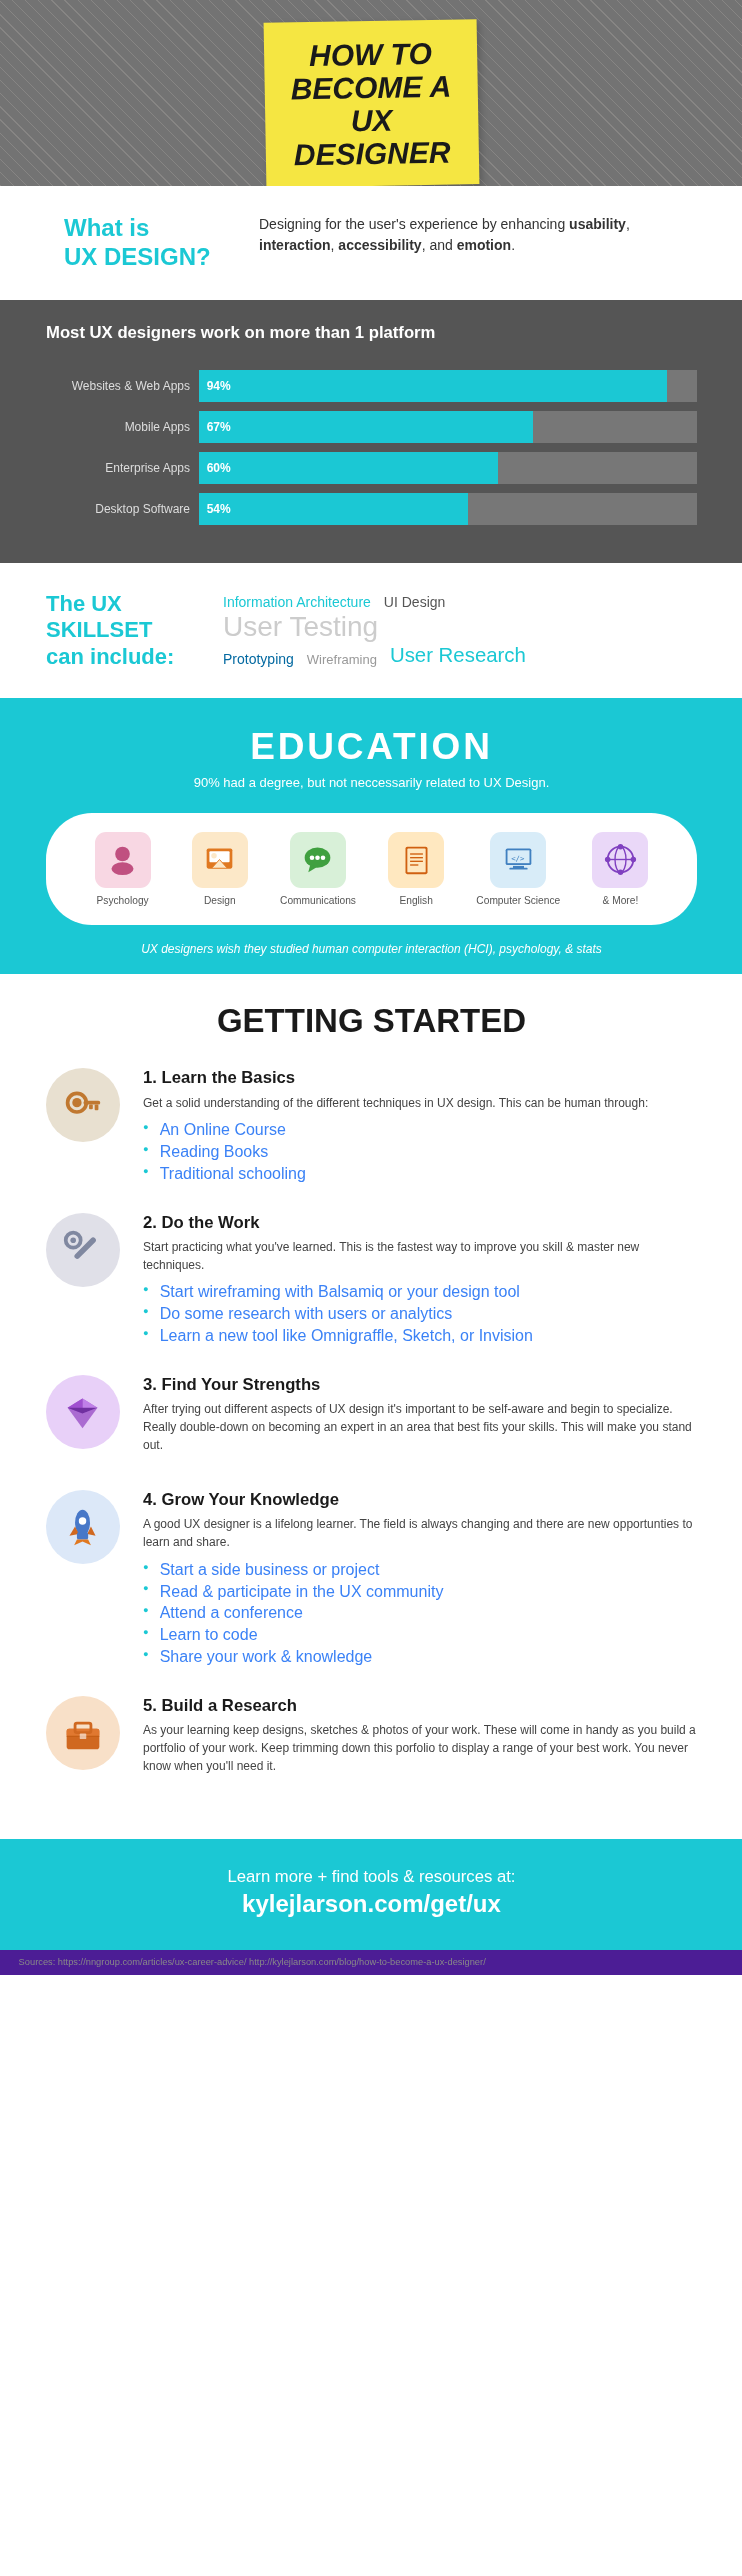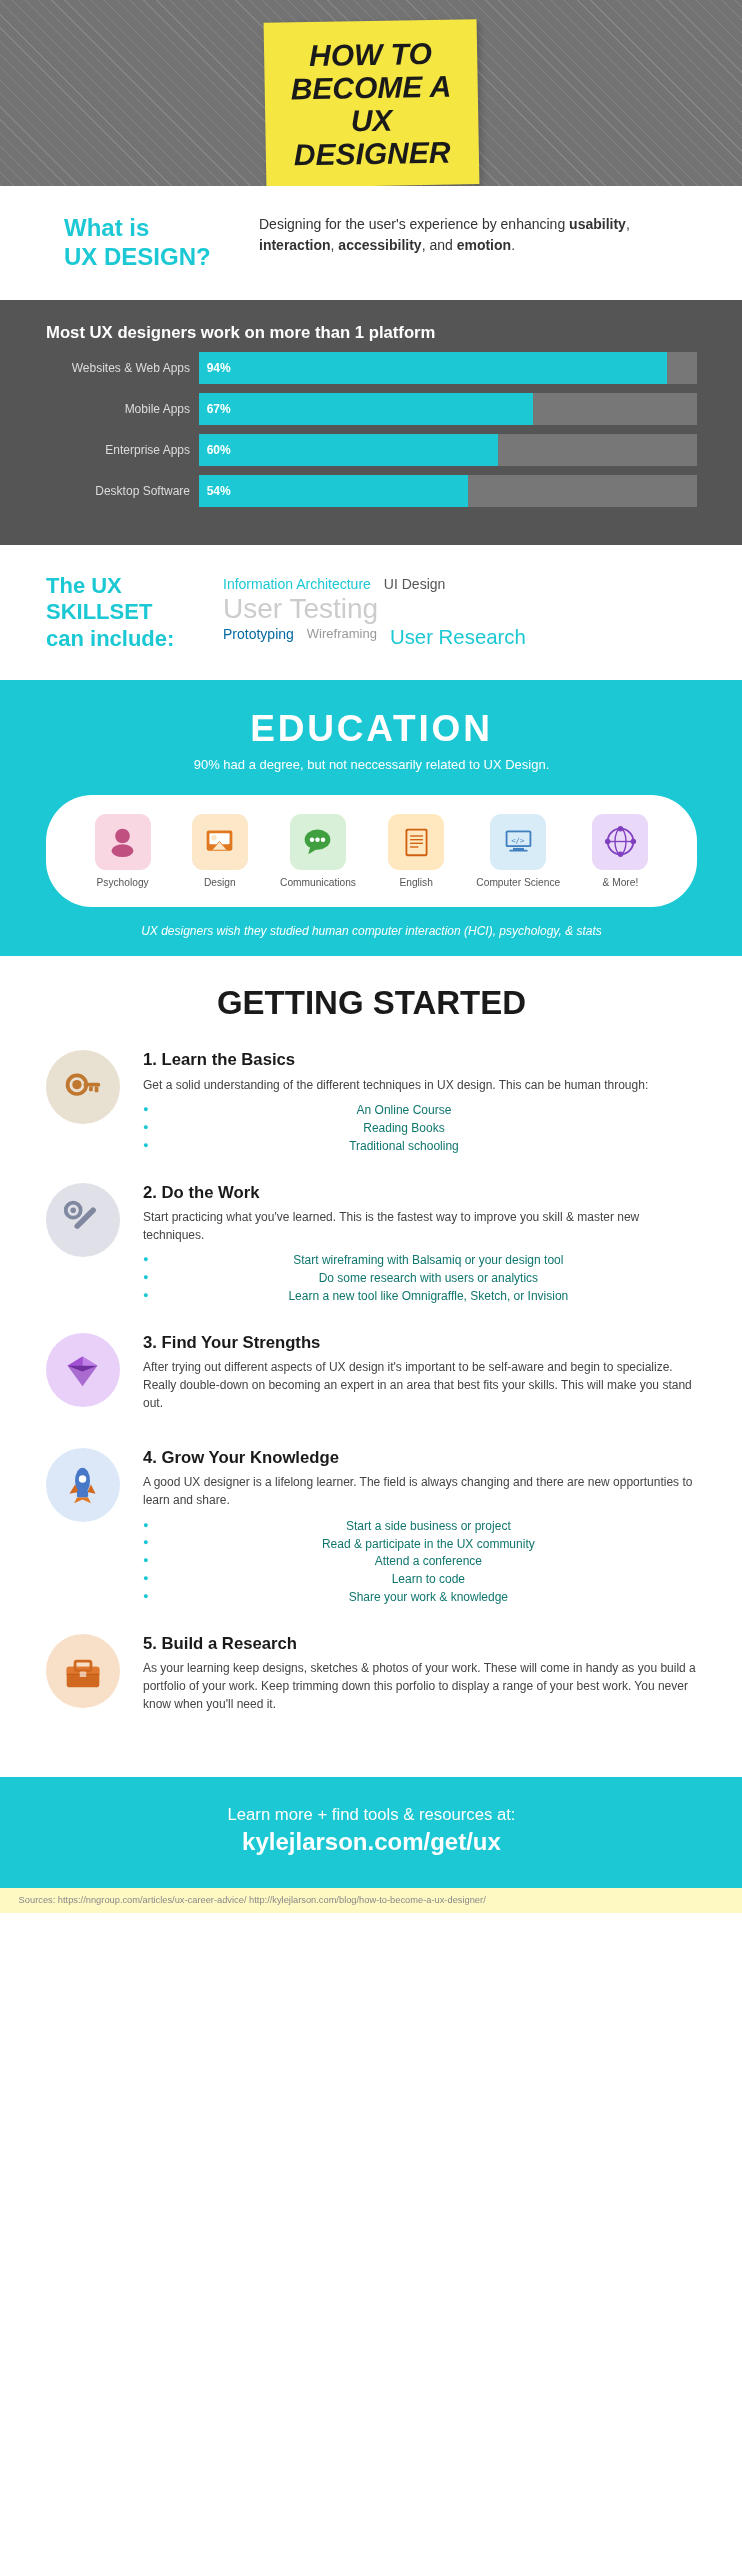--- a/index.html
+++ b/index.html
@@ -80,21 +80,21 @@
 
     
     .platforms {
       background: #555;
       padding: 23px 46px 28px;
       color: #fff;
     }
     .platforms h2 {
       font-size: 16.7px;
       font-weight: 700;
-      margin-bottom: 9px;
+      margin-bottom: 27px;
       color: #fff;
     }
     .bar-row {
       display: flex;
       align-items: center;
       margin-bottom: 9.3px;
       gap: 9.3px;
     }
     .bar-label {
       width: 144px;
@@ -139,21 +139,21 @@
       line-height: 1.2;
     }
     .skillset-title span {
       color: #1bc8d4;
     }
     .skillset-words {
       flex: 1;
       display: flex;
       flex-wrap: wrap;
       gap: 1px 13px;
-      align-items: flex-start;
+      align-items: flex-end;
     }
 
     
     .education {
       background: #1bc8d4;
       padding: 28px 46px 18.6px;
       text-align: center;
       color: #fff;
     }
     .education h2 {
@@ -241,25 +241,24 @@
       font-size: 12px;
       color: #444;
       line-height: 1.5;
       margin-bottom: 7.4px;
     }
     .step-list {
       list-style: none;
       padding: 0;
     }
     .step-list li {
-      font-size: 12px;
-      color: #0f766e;
+      font-size: 16px;
+      color: #3b82f6;
       padding: 1.9px 0 1.9px 16.7px;
       position: relative;
-      text-align: center;
     }
     .step-list li::before {
       content: '●';
       color: #1bc8d4;
       position: absolute;
       left: 0;
       font-size: 9.3px;
       top: 2.8px;
     }
 
@@ -272,21 +271,21 @@
     }
     .footer-cta p {
       font-size: 16.7px;
       margin-bottom: 3.7px;
     }
     .footer-cta .url {
       font-size: 24px;
       font-weight: 900;
     }
     .sources {
-      background: #fef9c3;
+      background: #4c1d95;
       padding: 7.4px 18.6px;
       font-size: 9.3px;
       color: #888;
     }
 
     
     .icon-psychology { background: #f8d7e3; color: #c05080; }
     .icon-design { background: #fce8c8; color: #e07820; }
     .icon-communications { background: #d8f0d8; color: #40a040; }
     .icon-english { background: #ffe8c0; color: #d06010; }

